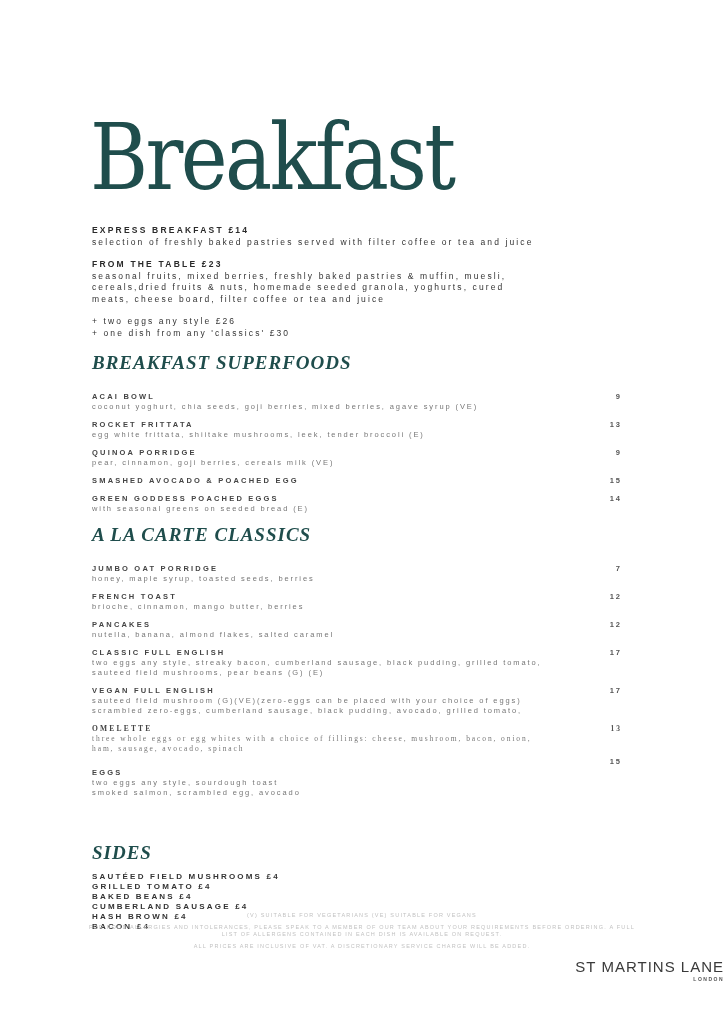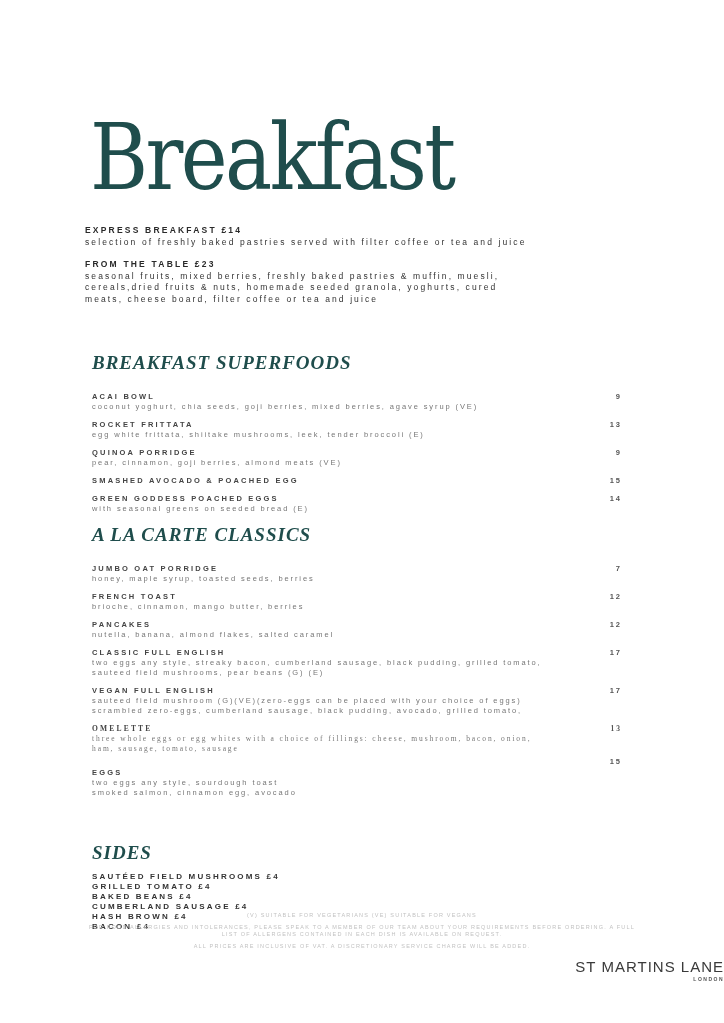--- a/index.html
+++ b/index.html
@@ -5,21 +5,21 @@
   html, body { margin: 0; padding: 0; background: #ffffff; }
   body { width: 724px; height: 1023px; position: relative; overflow: hidden; font-family: "Liberation Sans", sans-serif; color: #2b2b2b; }
   .page { position: absolute; left: 0; top: 0; width: 600px; height: 1023px; padding-left: 24px; }
   .title {
     position: absolute; left: 90px; top: 108px; margin: 0;
     font-family: "DejaVu Serif", "Liberation Serif", serif;
     font-size: 92px; line-height: 100px; font-weight: 400;
     color: #1f4d4c; letter-spacing: -3px;
     transform: scaleX(0.86); transform-origin: left top;
   }
-  .intro { position: absolute; left: 85px; top: 225px; width: 560px; }
+  .intro { position: absolute; left: 92px; top: 225px; width: 560px; }
   .intro .block { margin-bottom: 11px; }
   .hd { font-size: 8.5px; font-weight: 700; letter-spacing: 2.2px; color: #2a2a2a; line-height: 11.5px; text-transform: uppercase; }
   .tx { font-size: 8.5px; letter-spacing: 2.1px; color: #333; line-height: 11.5px; }
   .addons .tx { line-height: 11.5px; }
 
   .section-title {
     font-family: "Liberation Serif", "DejaVu Serif", serif;
     font-style: italic; font-weight: 700;
     font-size: 19px; letter-spacing: 1px; color: #1f4d4c;
     margin: 0; line-height: 22px;
@@ -51,38 +51,42 @@
     <div class="block">
       <div class="hd">EXPRESS BREAKFAST £14</div>
       <div class="tx">selection of freshly baked pastries served with filter coffee or tea and juice</div>
     </div>
     <div class="block">
       <div class="hd">FROM THE TABLE £23</div>
       <div class="tx">seasonal fruits, mixed berries, freshly baked pastries &amp; muffin, muesli,</div>
       <div class="tx">cereals,dried fruits &amp; nuts, homemade seeded granola, yoghurts, cured</div>
       <div class="tx">meats, cheese board, filter coffee or tea and juice</div>
     </div>
+    <div class="block addons">
+      <div class="tx">+ two eggs any style £26</div>
+      <div class="tx">+ one dish from any 'classics' £30</div>
+    </div>
   </div>
 
   <div class="section" style="top:352px;">
     <h2 class="section-title">BREAKFAST SUPERFOODS</h2>
     <div class="items">
       <div class="item">
         <div class="name">ACAI BOWL</div>
         <div class="desc">coconut yoghurt, chia seeds, goji berries, mixed berries, agave syrup (VE)</div>
         <div class="price">9</div>
       </div>
       <div class="item">
         <div class="name">ROCKET FRITTATA</div>
         <div class="desc">egg white frittata, shiitake mushrooms, leek, tender broccoli (E)</div>
         <div class="price">13</div>
       </div>
       <div class="item">
         <div class="name">QUINOA PORRIDGE</div>
-        <div class="desc">pear, cinnamon, goji berries, almond meats (VE)</div>
+        <div class="desc">pear, cinnamon, goji berries, cereals milk (VE)</div>
         <div class="price">9</div>
       </div>
       <div class="item">
         <div class="name">SMASHED AVOCADO &amp; POACHED EGG</div>
         <div class="price">15</div>
       </div>
       <div class="item">
         <div class="name">GREEN GODDESS POACHED EGGS</div>
         <div class="desc">with seasonal greens on seeded bread (E)</div>
         <div class="price">14</div>
@@ -116,27 +120,27 @@
       </div>
       <div class="item">
         <div class="name">VEGAN FULL ENGLISH</div>
         <div class="desc">sauteed field mushroom (G)(VE)(zero-eggs can be placed with your choice of eggs)</div>
         <div class="desc">scrambled zero-eggs, cumberland sausage, black pudding, avocado, grilled tomato,</div>
         <div class="price">17</div>
       </div>
       <div class="item" style="margin-bottom:0;font-family:Liberation Serif, serif;">
         <div class="name">OMELETTE</div>
         <div class="desc">three whole eggs or egg whites with a choice of fillings: cheese, mushroom, bacon, onion,</div>
-        <div class="desc">ham, sausage, tomato, sausage</div>
+        <div class="desc">ham, sausage, avocado, spinach</div>
         <div class="price">13</div>
       </div>
       <div class="item" style="padding-top:14px;">
         <div class="name">EGGS</div>
         <div class="desc">two eggs any style, sourdough toast</div>
-        <div class="desc">smoked salmon, cinnamon egg, avocado</div>
+        <div class="desc">smoked salmon, scrambled egg, avocado</div>
         <div class="price" style="top:3px;">15</div>
       </div>
     </div>
   </div>
 
   <div class="section" style="top:842px;">
     <h2 class="section-title">SIDES</h2>
     <div class="sides-list">
       <div class="side">SAUTÉED FIELD MUSHROOMS £4</div>
       <div class="side">GRILLED TOMATO £4</div>

